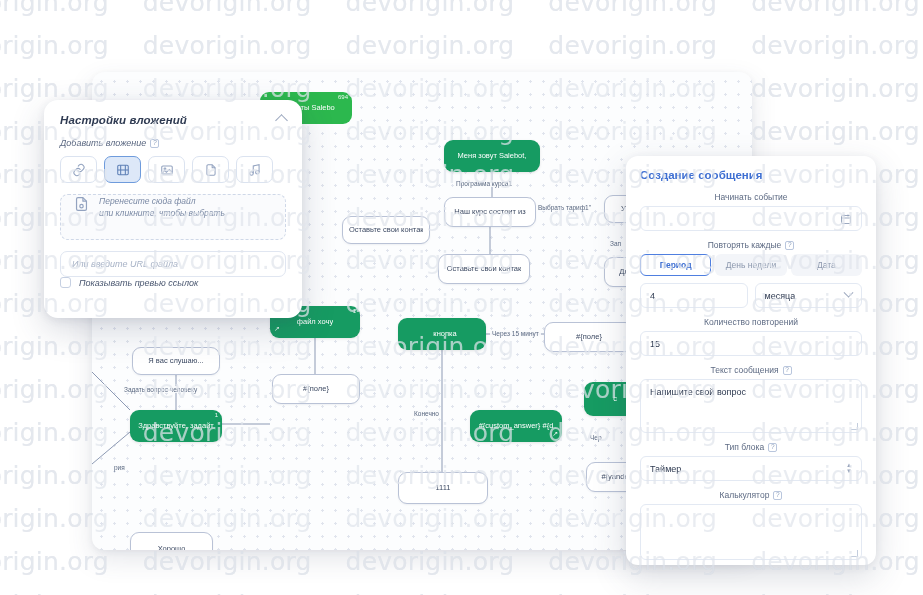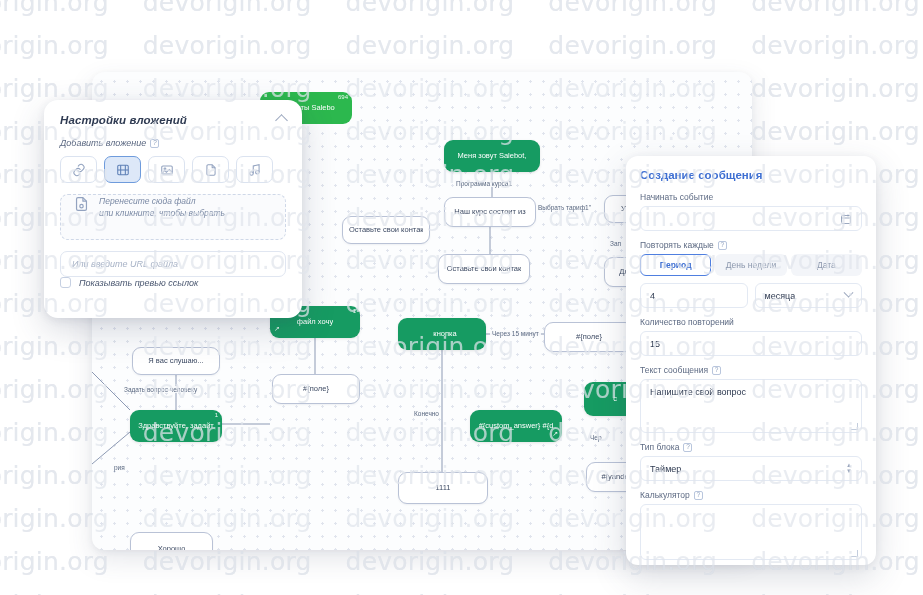--- a/index.html
+++ b/index.html
@@ -229,20 +229,21 @@
     margin: 0 0 11px 0;
     font-size: 11.5px;
     font-weight: 700;
     color: #3e6fd2;
   }
   .fld { margin-bottom: 9px; }
   .fld-label {
     display: flex; align-items: center; gap: 4px;
     font-size: 8.5px; color: #5d6a83;
     margin-bottom: 4px;
+    justify-content: center;
   }
   .inp {
     height: 25px;
     border: 1px solid #e3e9f3;
     border-radius: 6px;
     background: #fff;
     display: flex; align-items: center;
     justify-content: space-between;
     padding: 0 9px;
     font-size: 9px;

